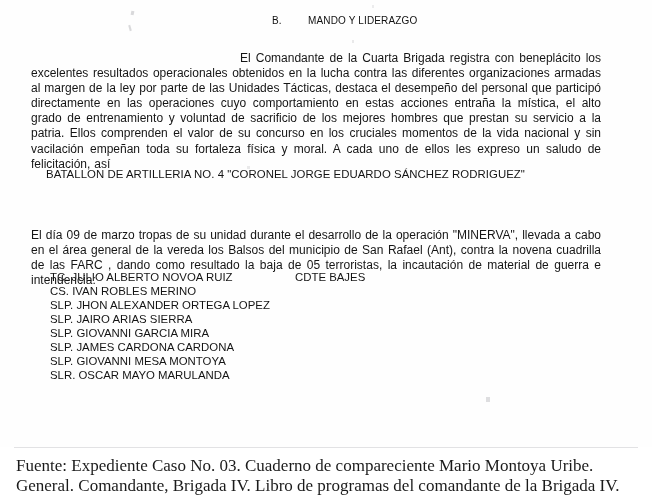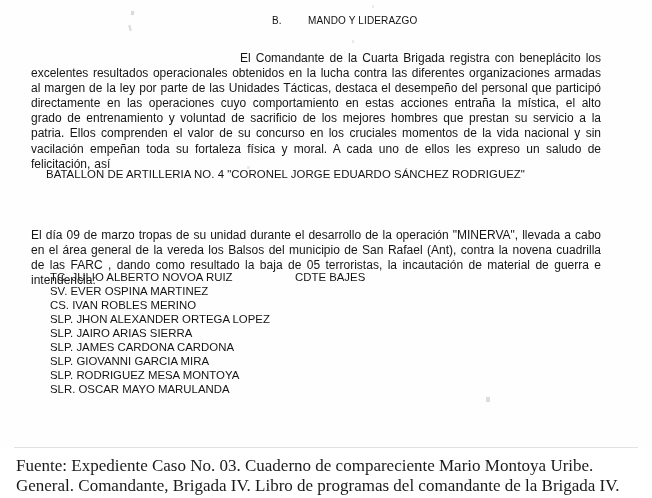--- a/index.html
+++ b/index.html
@@ -155,39 +155,36 @@
   <div class="battalion">BATALLON DE ARTILLERIA NO. 4 "CORONEL JORGE EDUARDO SÁNCHEZ RODRIGUEZ"</div>
 
   <p class="para p2">El día 09 de marzo tropas de su unidad durante el desarrollo de la operación  "MINERVA",  llevada a cabo en  el área general de la vereda  los Balsos del municipio de San Rafael (Ant), contra la novena cuadrilla de las FARC , dando como resultado la baja de 05 terroristas, la incautación de material de guerra e intendencia:</p>
 
   <div class="roster">
     <div class="roster-row">
       <span class="rank-name">TC.  JULIO ALBERTO NOVOA RUIZ</span>
       <span class="roster-col2">CDTE BAJES</span>
     </div>
     <div class="roster-row">
-      <span class="rank-name">SV. EVER OSPINA  MARTINEZ</span>
-    </div>
-    <div class="roster-row">
       <span class="rank-name">CS. IVAN ROBLES  MERINO</span>
     </div>
     <div class="roster-row">
       <span class="rank-name">SLP. JHON ALEXANDER  ORTEGA LOPEZ</span>
     </div>
     <div class="roster-row">
       <span class="rank-name">SLP. JAIRO ARIAS  SIERRA</span>
     </div>
     <div class="roster-row">
+      <span class="rank-name">SLP. GIOVANNI GARCIA  MIRA</span>
+    </div>
+    <div class="roster-row">
       <span class="rank-name">SLP. JAMES CARDONA CARDONA</span>
     </div>
     <div class="roster-row">
-      <span class="rank-name">SLP. GIOVANNI GARCIA  MIRA</span>
-    </div>
-    <div class="roster-row">
-      <span class="rank-name">SLP. RODRIGUEZ  MESA MONTOYA</span>
+      <span class="rank-name">SLP. GIOVANNI  MESA MONTOYA</span>
     </div>
     <div class="roster-row">
       <span class="rank-name">SLR. OSCAR MAYO MARULANDA</span>
     </div>
   </div>
 
 </div>
 
 <div class="divider"></div>
 

